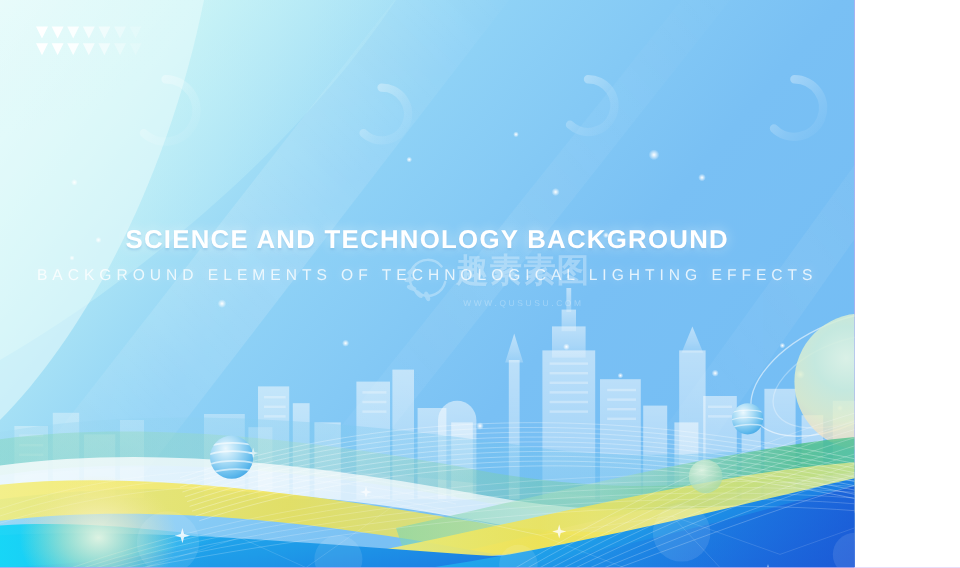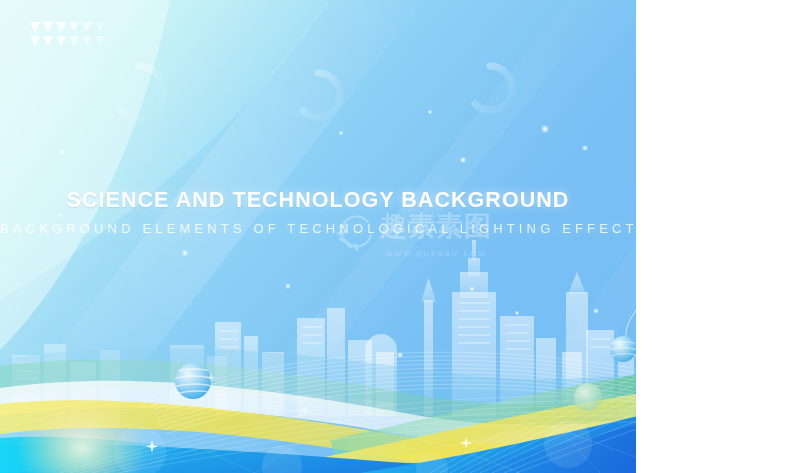--- a/index.html
+++ b/index.html
@@ -1,20 +1,20 @@
 <!DOCTYPE html>
 <html><head>
 <meta charset="utf-8">
 <style>
   html,body{margin:0;padding:0;background:#fff;}
   body{font-family:"Liberation Sans",sans-serif;}
 
   #stage{
     position:relative;
-    width:636px;height:473px;
+    width:712px;height:473px;
     overflow:hidden;
     background:#6d28d9;
   }
   .layer{position:absolute;inset:0;pointer-events:none;}
   svg.layer{display:block;width:800px;height:473px;}
 
   
   #text-block{
     position:absolute;left:0;right:0;top:190px;
     text-align:center;z-index:40;

